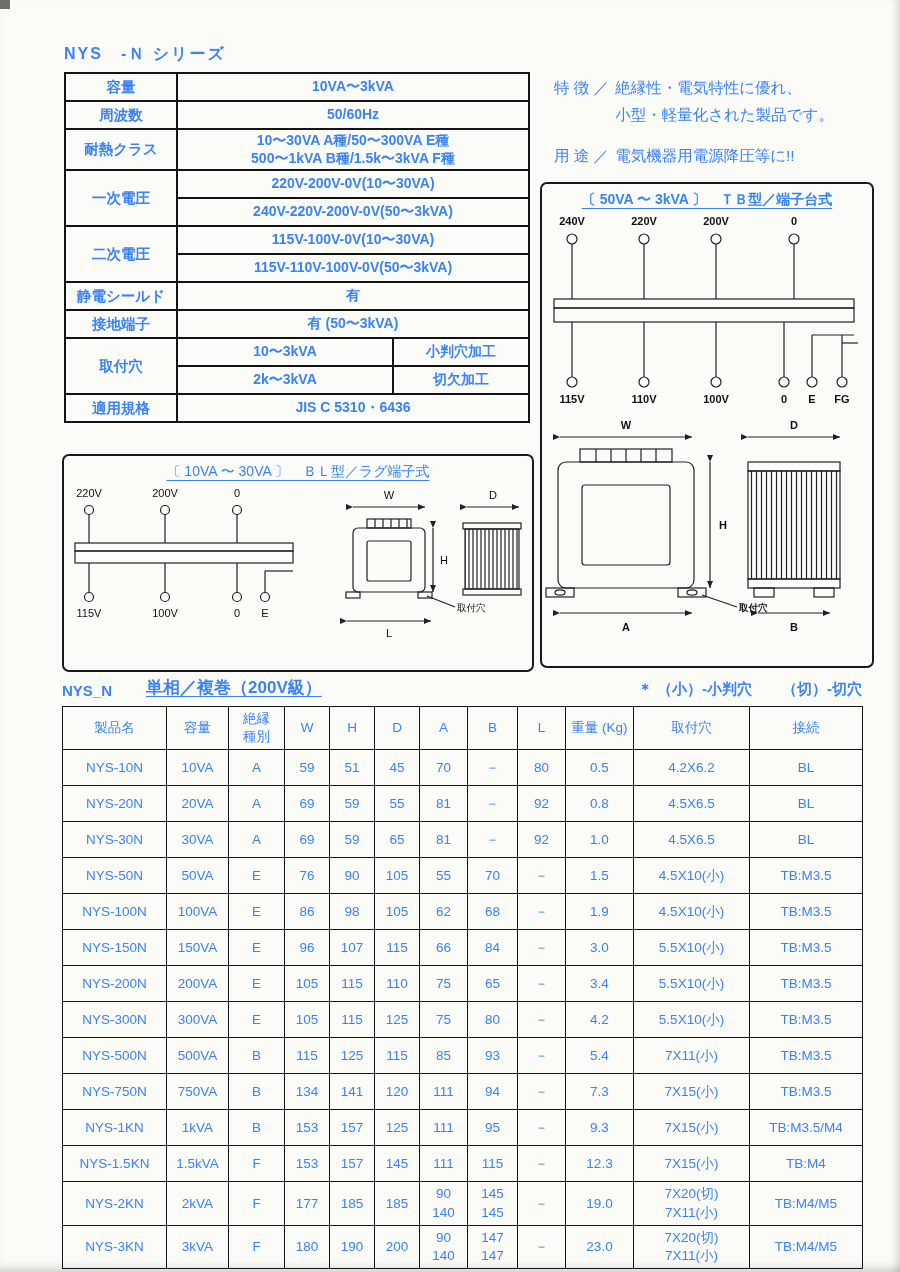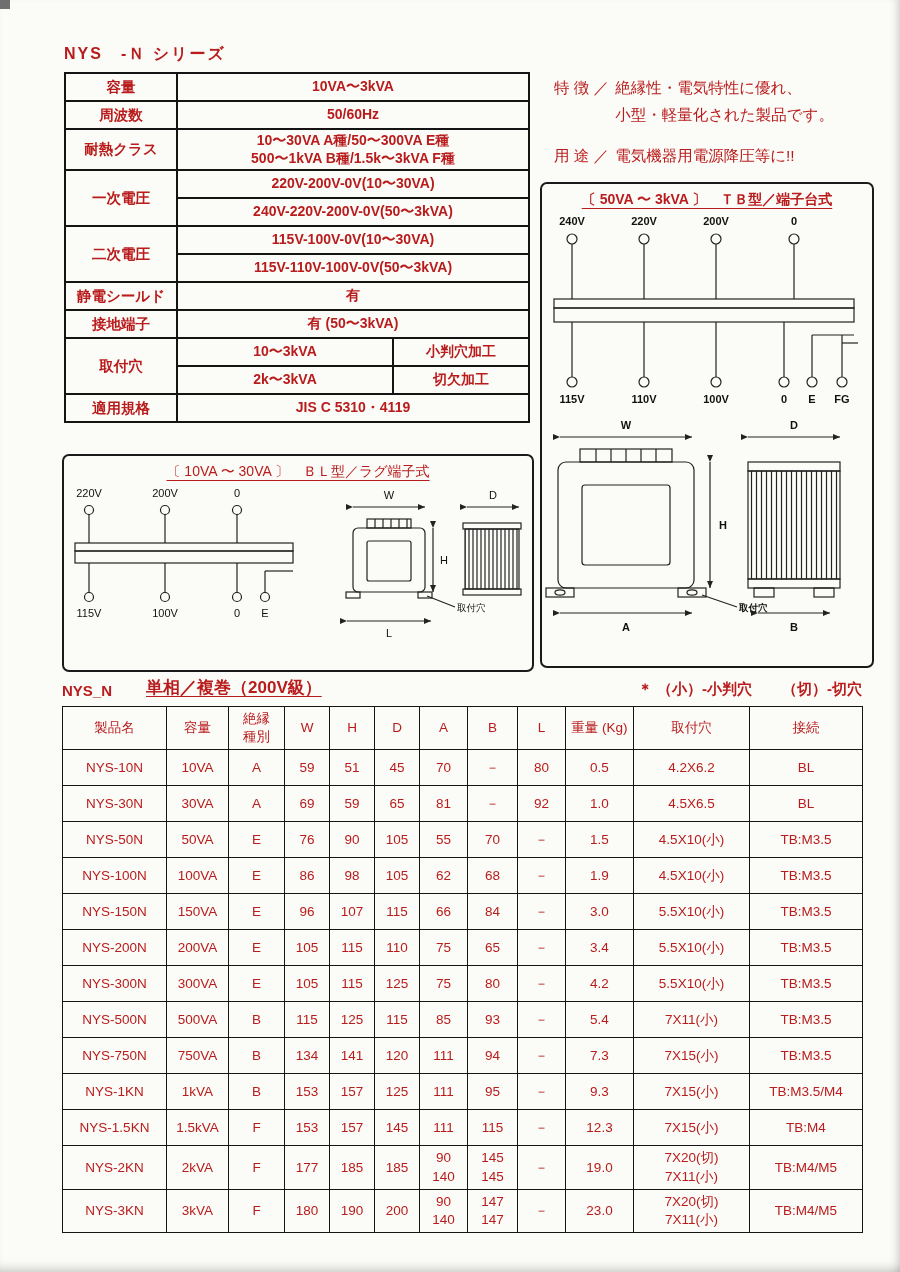--- a/index.html
+++ b/index.html
@@ -1,18 +1,18 @@
 <!DOCTYPE html>
 <html><head>
 <meta charset="utf-8">
 <style>
   html,body{margin:0;padding:0;background:#a8a8a8;}
   .page{
     position:relative;width:900px;height:1272px;background:#fbfbf7;
-    font-family:"Liberation Sans","DejaVu Sans",sans-serif;color:#b91c1c;
+    font-family:"Liberation Sans","DejaVu Sans",sans-serif;color:#3b82f6;
     overflow:hidden;
     box-shadow:inset -8px 0 10px -6px rgba(0,0,0,.18), inset 0 -10px 12px -8px rgba(0,0,0,.22);
   }
   .corner-artifact{position:absolute;left:0;top:0;width:10px;height:9px;background:#6f6f6f;}
   .page-title{position:absolute;left:64px;top:44px;font-size:16px;font-weight:bold;letter-spacing:2px;}
 
   
   table.spec{position:absolute;left:64px;top:72px;width:464px;border-collapse:collapse;table-layout:fixed;}
   table.spec td{border:2px solid #141414;font-weight:bold;font-size:14px;text-align:center;padding:2px 3px;height:22px;line-height:1.25;}
   table.spec td.lbl{font-size:14.5px;}
@@ -104,21 +104,21 @@
       <td class="lbl" rowspan="2">取付穴</td>
       <td>10〜3kVA</td>
       <td>小判穴加工</td>
     </tr>
     <tr>
       <td>2k〜3kVA</td>
       <td>切欠加工</td>
     </tr>
     <tr>
       <td class="lbl">適用規格</td>
-      <td colspan="2">JIS C 5310・4119</td>
+      <td colspan="2">JIS C 5310・6436</td>
     </tr>
   </tbody>
     </table>
 
   <div class="features">
     <div class="feat-line">
       <span class="feat-k">特 徴 ／</span>
       <span class="feat-v">
         <span>絶縁性・電気特性に優れ、</span><br>
         <span>小型・軽量化された製品です。</span>
@@ -333,20 +333,34 @@
           <td>51</td>
           <td>45</td>
           <td>70</td>
           <td>－</td>
           <td>80</td>
           <td>0.5</td>
           <td>4.2X6.2</td>
           <td>BL</td>
         </tr>
         <tr>
+          <td>NYS-20N</td>
+          <td>20VA</td>
+          <td>A</td>
+          <td>69</td>
+          <td>59</td>
+          <td>55</td>
+          <td>81</td>
+          <td>－</td>
+          <td>92</td>
+          <td>0.8</td>
+          <td>4.5X6.5</td>
+          <td>BL</td>
+        </tr>
+        <tr>
           <td>NYS-30N</td>
           <td>30VA</td>
           <td>A</td>
           <td>69</td>
           <td>59</td>
           <td>65</td>
           <td>81</td>
           <td>－</td>
           <td>92</td>
           <td>1.0</td>

